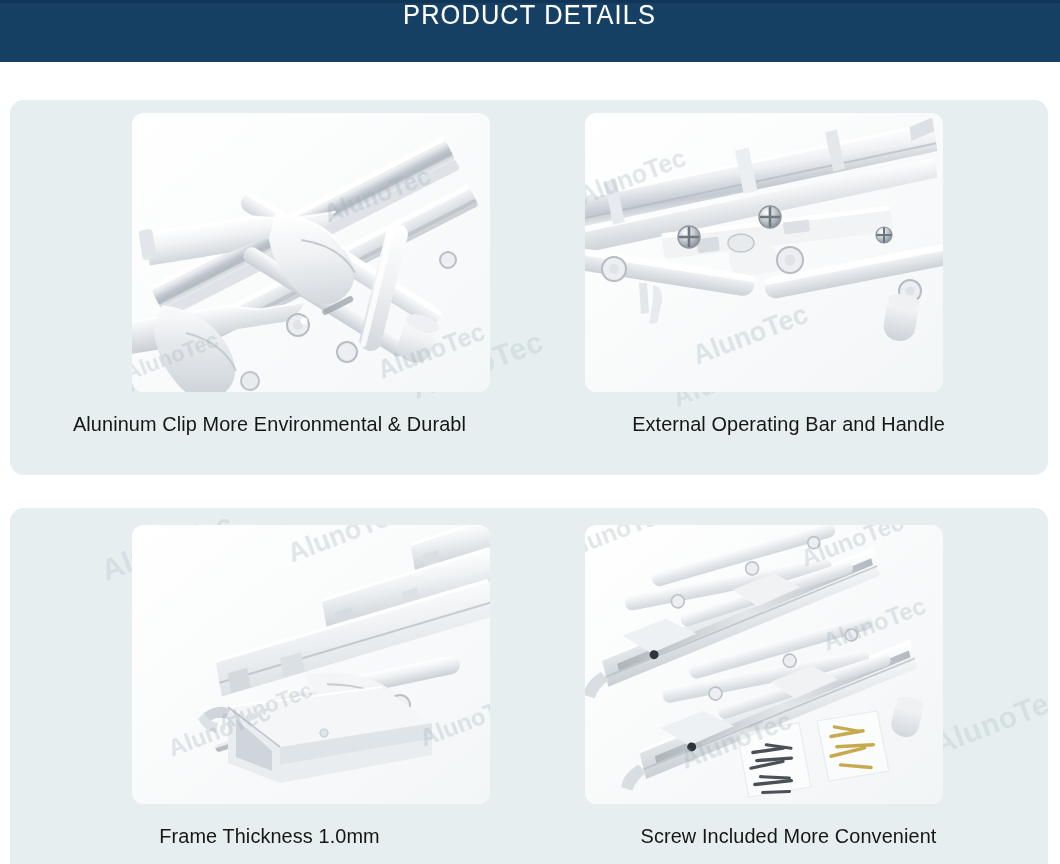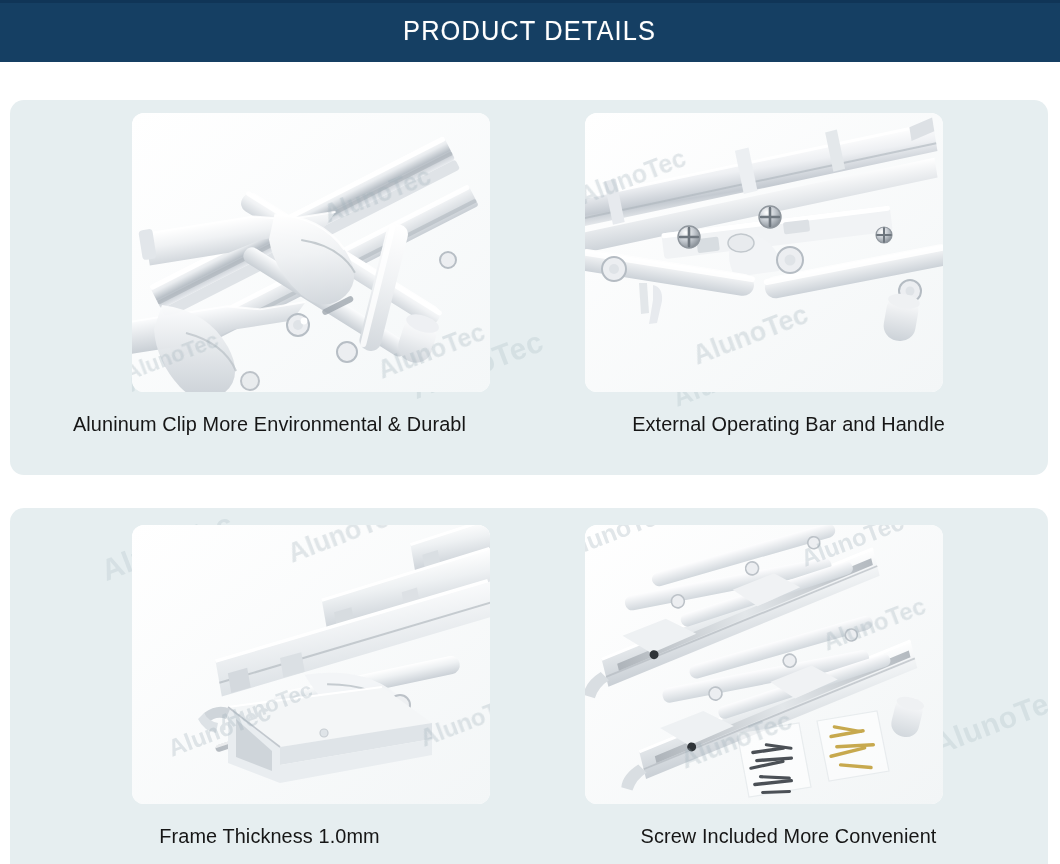--- a/index.html
+++ b/index.html
@@ -8,21 +8,21 @@
     background:#ffffff;
     font-family:"Liberation Sans","DejaVu Sans",sans-serif;
     overflow:hidden;position:relative;
   }
   #page{position:relative;width:1060px;height:864px;overflow:hidden;background:#fff;}
 
   
   .header{
     position:absolute;left:0;top:0;width:1060px;height:62px;
     background:#153f63;
-    display:flex;align-items:center;justify-content:center;
+    display:flex;justify-content:center;
   }
   .header .bar-top{
     position:absolute;left:0;top:0;width:100%;height:3px;
     background:#0f3455;opacity:.9;
   }
   .header-title{
     color:#ffffff;font-size:27px;letter-spacing:1.2px;font-weight:400;
     text-shadow:0 0 1px rgba(255,255,255,.35);
     transform:scaleX(.94);
   }

